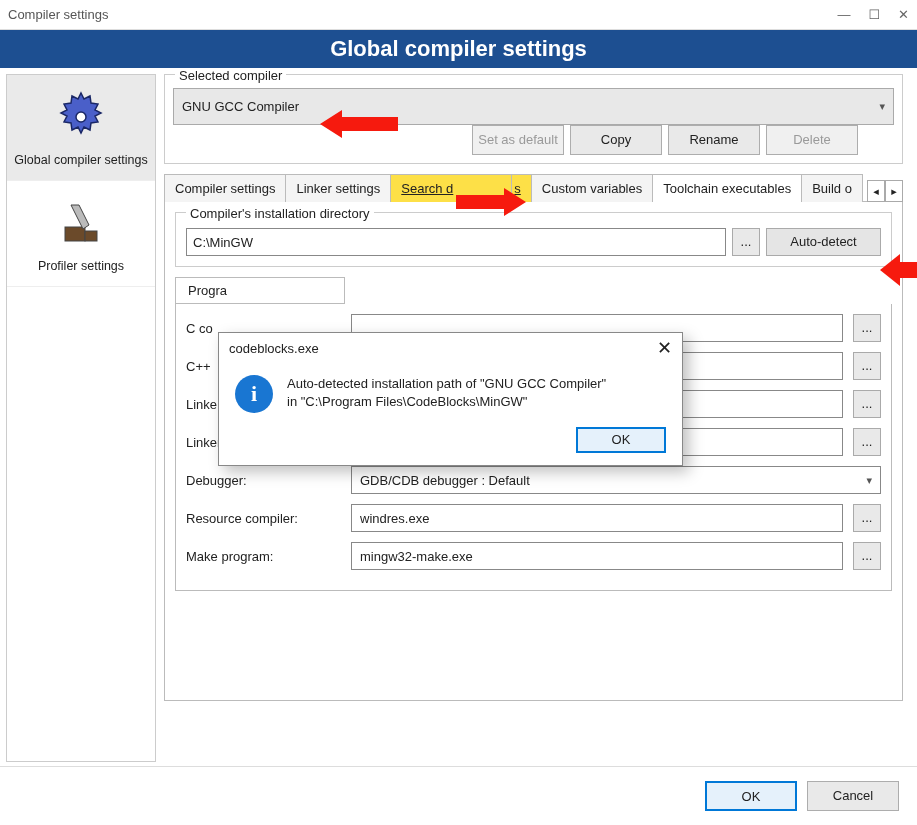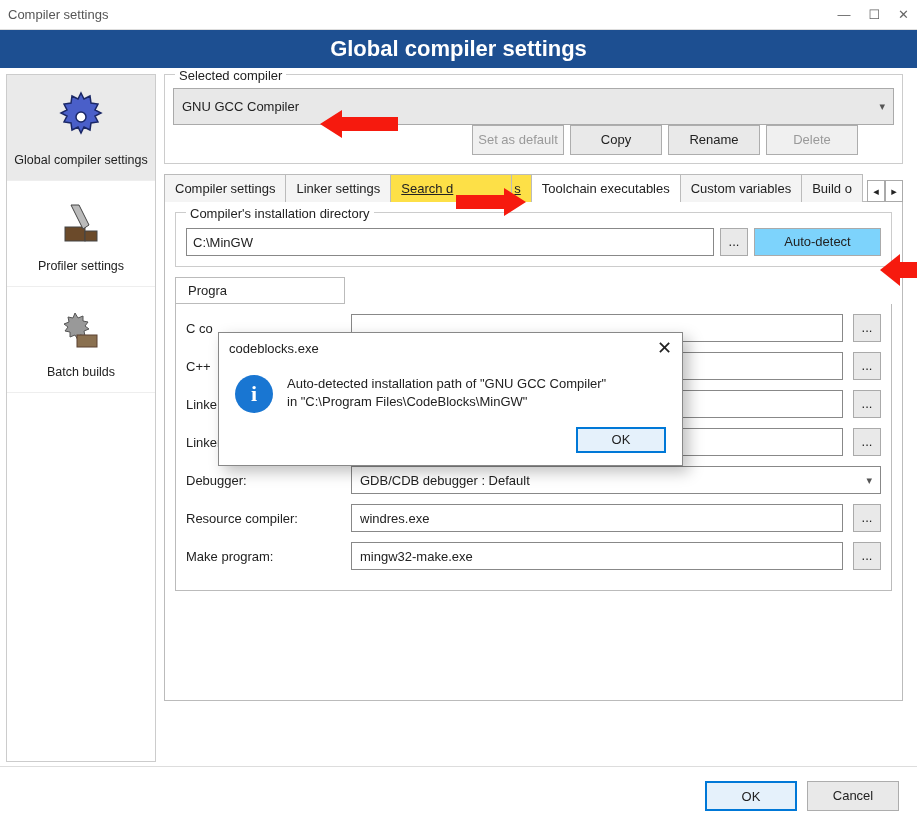--- a/index.html
+++ b/index.html
@@ -27,21 +27,21 @@
   .tab.active { background:#fff; position:relative; z-index:2;}
   .tab.truncated { background:#fde047;text-decoration:underline; }
   .tabnav { margin-left:auto; display:flex;}
   .tabnav .navbtn { width:18px; height:22px; border:1px solid #aaa; text-align:center; line-height:20px; font-size:11px;}
   .tabpanel { border:1px solid #bbb; margin-top:-1px; padding:10px; height:500px;}
   .group2 { border:1px solid #ccc; padding:8px 10px 10px; position:relative;}
   .group2 .gtitle { position:relative; top:-15px; background:#fff; padding:0 4px; display:inline-block;}
   .dir-row { display:flex; gap:6px; margin-top:-8px;}
   .textfield { flex:1; border:1px solid #888; height:28px; padding:0 6px; display:flex; align-items:center; background:#fff;}
   .dots { width:28px; height:28px; border:1px solid #aaa; background:#e9e9e9; text-align:center; line-height:26px;}
-  .auto { width:127px; height:28px; border:1px solid #aaa; background:#7dd3fc; text-align:center; line-height:26px;}
+  .auto { width:115px; height:28px; border:1px solid #aaa; background:#e5e5e5; text-align:center; line-height:26px;}
   .note { color:#8a1f1f; font-size:13px; margin-top:6px;}
   .sub-tabs { display:flex; margin-top:10px;}
   .sub-tab { padding:5px 12px; border:1px solid #bbb; background:#fff; font-size:13px;}
   .progpanel { border:1px solid #bbb; border-top:none; padding:10px;}
   .fr { display:flex; align-items:center; margin-bottom:10px; gap:10px;}
   .fr .lab { width:155px;}
   .fr .val { flex:1; border:1px solid #888; height:28px; padding:0 8px; display:flex; align-items:center; background:#fff;}
   .footer { position:absolute; bottom:0; left:0; right:0; border-top:1px solid #ddd; padding:14px 18px; display:flex; justify-content:flex-end; gap:10px; background:#fff;}
   .footer .ok { border:2px solid #0078d7; background:#e5f1fb; }
   .dialog { position:absolute; left:218px; top:332px; width:465px; background:#fff; border:1px solid #888; box-shadow:6px 6px 14px rgba(0,0,0,0.25); z-index:50;}
@@ -90,31 +90,20 @@
         <svg width="56" height="56" viewBox="0 0 56 56">
             <g fill="#888" stroke="#444" stroke-width="1">
               <rect x="12" y="32" width="20" height="14" fill="#6b4a2a"></rect>
               <rect x="32" y="36" width="12" height="10" fill="#6b4a2a"></rect>
               <path d="M18 10l8 0 10 20-6 4-12-24z" fill="#bbb"></path>
             </g>
           </svg>
       </div>
       <div class="side-label">Profiler settings</div>
     </div>
-    <div class="side-item">
-      <div class="icon">
-        <svg width="56" height="56" viewBox="0 0 56 56">
-            <g>
-              <path d="M22 12l3 5 5-2 0 5 5 1-3 4 4 3-5 2 1 5-5-1-2 5-3-5-5 2 0-5-5-1 3-4-4-3 5-2-1-5 5 1z" fill="#999" stroke="#555"></path>
-              <rect x="24" y="34" width="20" height="12" fill="#8a7050" stroke="#5a4030"></rect>
-            </g>
-          </svg>
-      </div>
-      <div class="side-label">Batch builds</div>
-    </div>
   </div>
 
   <div class="main">
 
     <div class="group">
       <span class="group-title">Selected compiler</span>
       <div class="compiler-select">
         <span>GNU GCC Compiler</span>
         <span class="chev">▾</span>
       </div>
@@ -125,22 +114,22 @@
         <div class="btn disabled">Delete</div>
         <div style="width:30px;"></div>
       </div>
     </div>
 
     <div class="tabs">
       <div class="tab">Compiler settings</div>
       <div class="tab">Linker settings</div>
       <div class="tab truncated" style="padding-right:58px;">Search d</div>
       <div class="tab truncated" style="padding-left:2px;">s</div>
+      <div class="tab">Custom variables</div>
       <div class="tab active">Toolchain executables</div>
-      <div class="tab">Custom variables</div>
       <div class="tab">Build o</div>
       <div class="tabnav">
         <div class="navbtn">◂</div>
         <div class="navbtn">▸</div>
       </div>
     </div>
 
     <div class="tabpanel">
       <div class="group2">
         <span class="gtitle">Compiler's installation directory</span>

